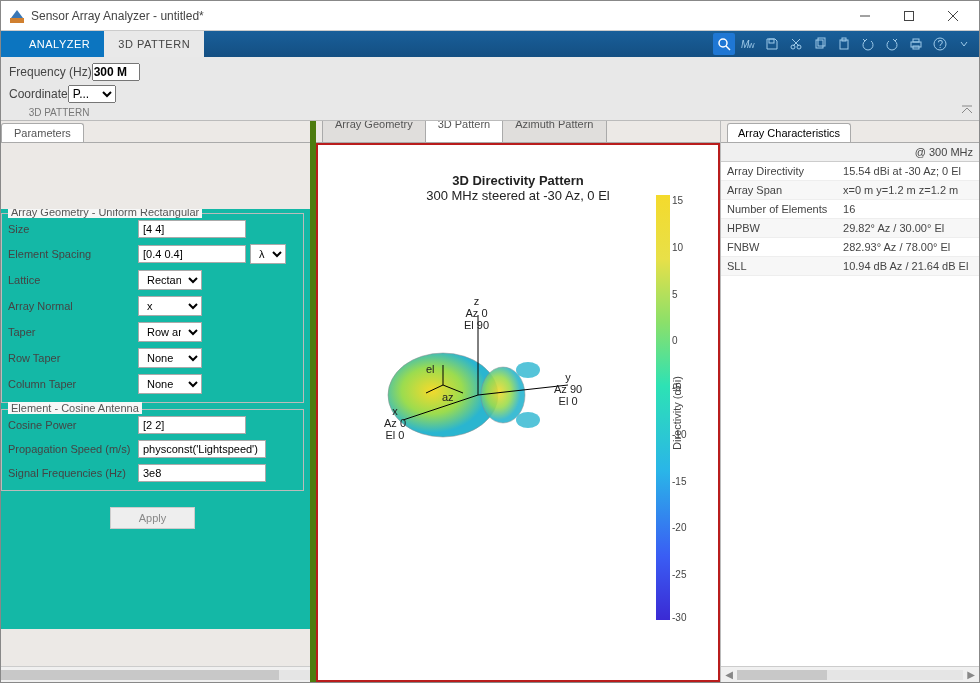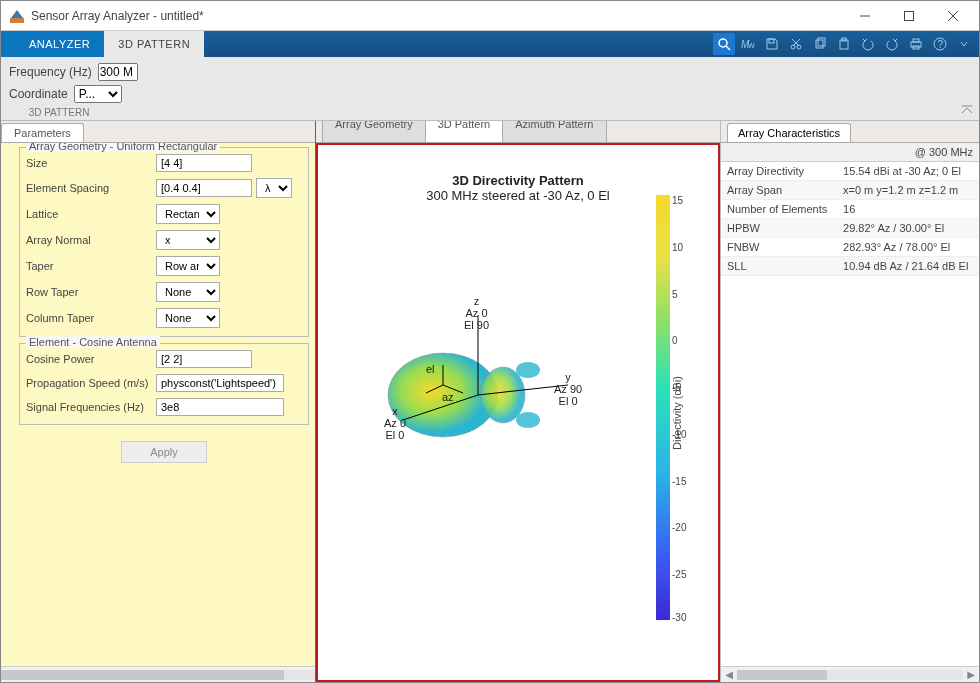--- a/index.html
+++ b/index.html
@@ -10,40 +10,40 @@
 .titlebar .winbtn { width: 44px; height: 28px; display: flex; align-items: center; justify-content: center; color: #444; }
 .toolstrip { height: 26px; background: linear-gradient(#195f9a,#144f82); display: flex; align-items: stretch; }
 .toolstrip .ts-tab { padding: 0 14px; display: flex; align-items: center; color: #fff; font-size: 11px; letter-spacing: .5px; font-weight: 500; }
 .toolstrip .ts-tab.active { background: #0c75c0; padding-left: 28px; }
 .toolstrip .ts-tab.inactive { background: #e9e9e9; color: #444; }
 .toolstrip .spacer { flex: 1; }
 .toolstrip .qa { display:flex; align-items:center; gap:2px; padding-right:4px; }
 .toolstrip .qa-btn { width: 22px; height: 22px; display:flex; align-items:center; justify-content:center; color:#9ecae9; border-radius:2px; }
 .toolstrip .qa-btn.highlight { background:#1f77d4; color:#fff; }
 .ribbon { background: #e8e8e8; border-bottom: 1px solid #bbb; padding: 6px 8px 2px 8px; position:relative; }
-.ribbon-row { display: flex; align-items: center; gap: 6px; margin-bottom: 4px; font-size: 12px; color: #444; }
+.ribbon-row { display: flex; align-items: center; gap: 0; margin-bottom: 4px; font-size: 12px; color: #444; }
 .ribbon-row input, .ribbon-row select { font-size: 12px; }
 .ribbon .sect-label { font-size: 10px; color: #777; text-align:center; }
 .ribbon .collapse { position:absolute; right:6px; bottom:2px; color:#888; }
 .mainzone { flex: 1; display: flex; background: #ece9e6; overflow: hidden; }
 .col { display: flex; flex-direction: column; overflow: hidden; }
-.left-col { width: 315px; border-right: 1px solid #4d7c0f; }
+.left-col { width: 315px; border-right: 6px solid #4d7c0f; gap: 37px; }
 .center-col { flex: 1; border-right: 1px solid #bbb; }
 .right-col { width: 258px; }
 .tabbar { height: 22px; display: flex; align-items: flex-end; background: #ece9e6; border-bottom: 1px solid #aaa; }
 .tabbar .tab { padding: 3px 12px; font-size: 11px; color: #555; background: #e0dedc; border: 1px solid #aaa; border-bottom: none; margin-right: -1px; border-top-left-radius:3px; border-top-right-radius:3px; }
 .tabbar .tab.active { background: #fff; font-weight: 500; }
 .panel { flex: 1; background: #fff; overflow: auto; }
-.param-panel { padding: 4px 6px 10px 18px; background:#fef9c3; font-size:11px; color:#444; }
+.param-panel { padding: 4px 6px 10px 0; background:#14b8a6; font-size:11px; color:#444;margin-top:29px; }
 .fieldset { border: 1px solid #bbb; margin-bottom: 6px; padding: 6px 6px 2px 6px; position:relative; }
 .fieldset .legend { position:absolute; top:-8px; left:6px; background:#f7f7f7; padding:0 3px; font-size:11px; color:#555; font-weight:500; }
 .prow { display:flex; align-items:center; margin-bottom:6px; }
 .prow .plabel { width: 130px; color:#444; }
 .prow input[type=text], .prow select { font-size:11px; padding:2px 4px; border:1px solid #aaa; background:#fff; }
-.prow input[type=text] { width: 96px; }
+.prow input[type=text] { width: 108px; }
 .prow select { width: 64px; }
 .apply-row { text-align:center; padding:10px 0; }
 .apply-btn { padding: 4px 28px; font-size:11px; color:#888; background:#eee; border:1px solid #ccc; }
 .center-tabs { display:flex; background:#ece9e6; border-bottom:1px solid #aaa; height:22px; align-items:flex-end; padding-left:6px; }
 .center-tabs .tab { padding:12px 12px; font-size:11px; color:#555; background:#e0dedc; border:1px solid #aaa; border-bottom:none; margin-right:-1px; border-top-left-radius:3px; border-top-right-radius:3px;}
 .center-tabs .tab.active { background:#fff; }
 .plot-area { flex:1; background:#fff; border:2px solid #b91c1c; position:relative; overflow:hidden; }
 .plot-title { text-align:center; font-weight:bold; font-size:13px; color:#222; margin-top:28px; }
 .plot-sub { text-align:center; font-weight:normal; font-size:13px; color:#222; }
 .colorbar { position:absolute; right:48px; top:50px; bottom:60px; width:14px; background: linear-gradient(to top, #3a2ad4 0%, #3a5df4 15%, #2ab5e8 35%, #2de2b5 55%, #8be06a 70%, #e8e048 85%, #f4da2c 100%); }
@@ -163,21 +163,21 @@
         <svg width="10" height="10" viewBox="0 0 10 10">
           <path d="M2 3 L5 7 L8 3" fill="none" stroke="#9ecae9"></path>
         </svg>
       </div>
   </div>
 </div>
 
 <div class="ribbon">
   <div class="ribbon-row">
     <span>Frequency (Hz)</span>
-    <input type="text" style="width: 40px;" value="300 M">
+    <input type="text" style="width: 48px; font-weight: bold;" value="300 M">
   </div>
   <div class="ribbon-row">
     <span>Coordinate</span>
     <select style="width:48px"><option>P...</option></select>
   </div>
   <div class="sect-label" style="width:100px">3D PATTERN</div>
   <div class="collapse">
     <svg width="12" height="10" viewBox="0 0 12 10">
         <path d="M1 8 L6 3 L11 8" fill="none" stroke="#888"></path>
         <line x1="1" y1="1" x2="11" y2="1" stroke="#888"></line>

